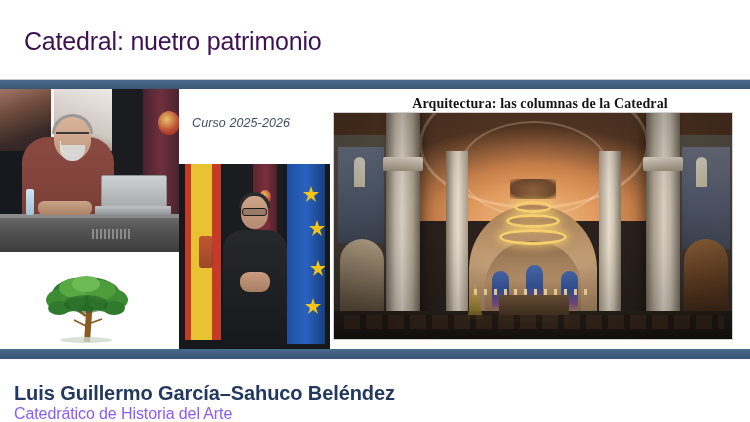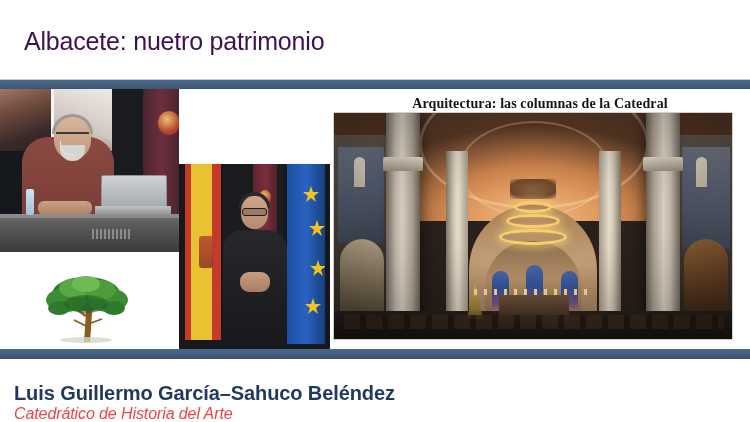--- a/index.html
+++ b/index.html
@@ -173,30 +173,30 @@
             background:linear-gradient(#d9b44a,#7d6a2a); clip-path:polygon(50% 0,100% 100%,0 100%); opacity:.9; }
   .c-candles { position:absolute; left:140px; top:176px; width:120px; height:6px;
                background:repeating-linear-gradient(90deg,rgba(255,226,150,.95) 0 3px,transparent 3px 10px); }
   .c-shadow { position:absolute; left:0; top:0; width:400px; height:228px;
               background:radial-gradient(ellipse 230px 150px at 50% 45%,rgba(0,0,0,0) 35%,rgba(0,0,0,.32) 100%); }
 
   
   .footer { position:absolute; left:0; top:372px; width:750px; height:63px; background:#ffffff; }
   .footer-name { position:absolute; left:14px; top:10px; font-size:20px; font-weight:700;
                  color:#22385e; letter-spacing:-.1px; white-space:nowrap; }
-  .footer-sub { position:absolute; left:14px; top:33px; font-size:16px; font-style:italic;
-                font-weight:400; color:#ef4444; letter-spacing:-.1px; white-space:nowrap; }
+  .footer-sub { position:absolute; left:14px; top:33px; font-size:16px; 
+                font-weight:400; color:#8b5cf6; letter-spacing:-.1px; white-space:nowrap; }
 </style>
 </head>
 <body>
 
 <div class="slide">
 
   <div class="header">
-    <div class="header-title">Albacete: nuetro patrimonio</div>
+    <div class="header-title">Catedral: nuetro patrimonio</div>
     <div class="header-rule"></div>
   </div>
 
   <div class="band-bar-top"></div>
 
   <div class="band">
 
     <div class="speaker-video">
       <div class="sv-wall"></div>
       <div class="sv-screen">
@@ -216,20 +216,23 @@
       <div class="sv-desk-top"></div>
       <div class="sv-hands"></div>
       <div class="sv-bottle"></div>
       <div class="sv-laptop">
         <div class="sv-lid"></div>
         <div class="sv-base"></div>
       </div>
       <div class="sv-desk-logo"></div>
     </div>
 
+    <div class="curso-panel">
+      <div class="curso-text">Curso 2025-2026</div>
+    </div>
 
     <div class="tree-panel">
       <div class="tree-wrap">
         <svg width="120" height="80" viewBox="0 0 120 80" aria-hidden="true">
           <g>
             <path d="M58 78 L60 48 L56 36 L62 34 L64 46 L68 38 L66 50 L64 78 Z" fill="#8a5a22"></path>
             <path d="M60 52 L46 42 M60 50 L74 40 M62 44 L52 36 M62 42 L74 33" stroke="#8a5a22" stroke-width="2.4" fill="none"></path>
             <path d="M60 62 L48 56 M62 60 L76 55" stroke="#8a5a22" stroke-width="1.8" fill="none"></path>
             <ellipse cx="60" cy="30" rx="34" ry="17" fill="#2f7a2c"></ellipse>
             <ellipse cx="40" cy="36" rx="20" ry="12" fill="#3d8c33"></ellipse>

